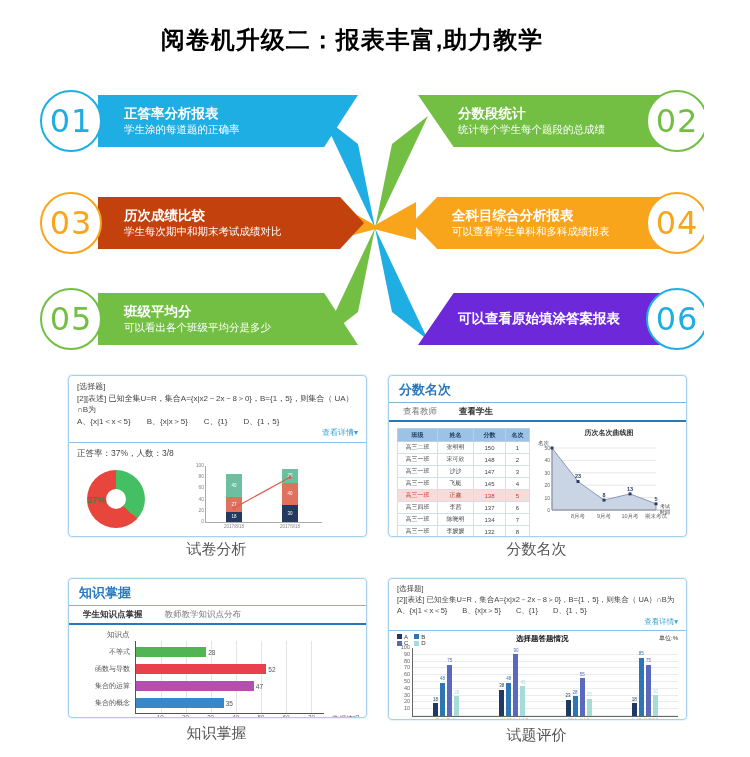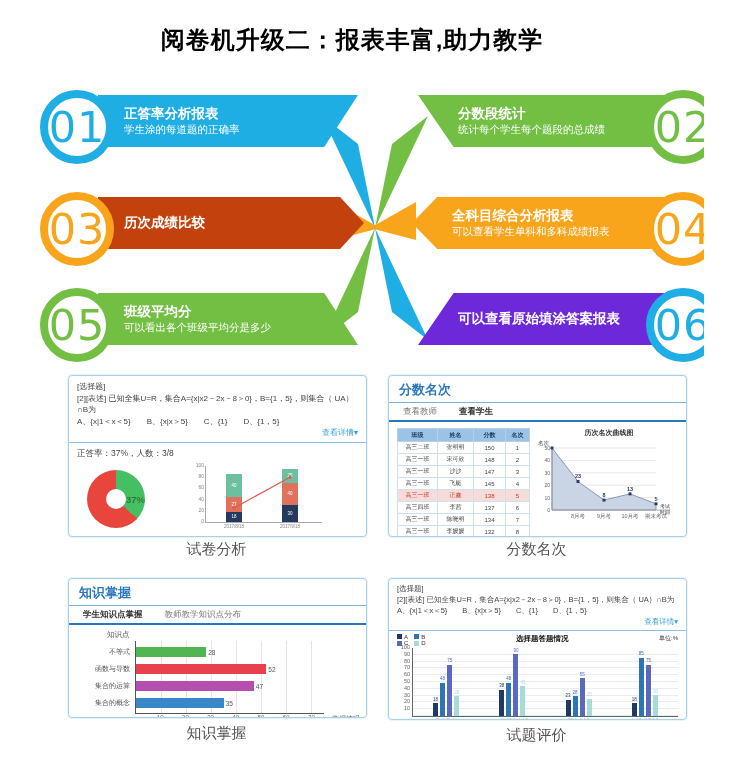--- a/index.html
+++ b/index.html
@@ -5,23 +5,23 @@
   html,body{margin:0;padding:0;background:#fff;}
   .page{position:relative;width:704px;height:757px;background:#fff;overflow:hidden;
         font-family:"Liberation Sans",sans-serif;color:#333;}
   
   .main-title{position:absolute;top:24px;left:0;width:100%;text-align:center;
               font-size:24px;font-weight:bold;color:#000;letter-spacing:1px;}
   
   .diagram{position:absolute;top:78px;left:0;width:750px;height:300px;}
   .wedges{position:absolute;left:0;top:0;z-index:0;}
   .feature{position:absolute;left:0;top:0;width:0;height:0;}
-  .num-circle{position:absolute;width:58px;height:58px;border:8px solid #0f172a;border-radius:50%;
+  .num-circle{position:absolute;width:58px;height:58px;border:2px solid #0f172a;border-radius:50%;
               background:#fff;z-index:3;display:flex;align-items:center;justify-content:center;
-              font-family:"DejaVu Sans",sans-serif;font-size:43px;letter-spacing:1px;}
+              font-family:"DejaVu Sans",sans-serif;font-size:32px;letter-spacing:1px;}
   .ribbon{position:absolute;height:52px;z-index:1;color:#fff;display:flex;flex-direction:column;
           justify-content:center;line-height:1.25;}
   .ribbon .r-title{font-size:13.5px;font-weight:bold;}
   .ribbon .r-desc{font-size:10.5px;}
   .rib-left{padding-left:26px;clip-path:polygon(0 0,100% 0,87% 100%,0 100%);}
   .rib-left.pt{clip-path:polygon(0 0,91% 0,100% 50%,91% 100%,0 100%);}
   .rib-left.up{clip-path:polygon(0 0,87% 0,100% 100%,0 100%);}
   .rib-right{padding-left:40px;clip-path:polygon(0 0,100% 0,100% 100%,13% 100%);}
   .rib-right.pt{clip-path:polygon(9% 0,100% 0,100% 100%,9% 100%,0 50%);}
   .rib-right.up{clip-path:polygon(13% 0,100% 0,100% 100%,0 100%);}
@@ -44,21 +44,21 @@
   .capC{left:68px;top:724px;} .capD{left:388px;top:726px;}
   
   .qbox{padding:5px 8px 3px 8px;border-bottom:1px solid #8cc0e8;font-size:8px;line-height:1.45;color:#444;}
   .pD .qbox{font-size:7.5px;padding-bottom:2px;}
   .qlink-row{text-align:right;} .qlink{color:#2e9fd4;cursor:pointer;}
   
   .stat-line{padding:5px 8px 2px 8px;font-size:8.5px;color:#444;}
   .a-charts{display:flex;align-items:center;padding:2px 6px 0 18px;height:70px;}
   .donut{position:relative;width:58px;height:58px;border-radius:50%;}
   .donut::after{content:"";position:absolute;left:19px;top:19px;width:20px;height:20px;border-radius:50%;background:#fff;}
-  .donut-label{position:absolute;left:0;top:24px;width:58px;text-align:right;font-size:9.5px;font-weight:bold;
+  .donut-label{position:absolute;left:0;top:24px;width:58px;text-align:left;font-size:9.5px;font-weight:normal;
                color:#2e7d3a;z-index:2;}
   .stk{position:relative;width:170px;height:70px;margin-left:36px;}
   .stk-plot{position:absolute;left:24px;top:2px;width:116px;height:56px;border-left:1px solid #aaa;border-bottom:1px solid #aaa;}
   .ytick{position:absolute;right:100%;margin-right:2px;font-size:5px;color:#888;line-height:1;}
   .stkbar{position:absolute;bottom:0;width:16px;display:flex;flex-direction:column-reverse;}
   .stkseg{width:100%;display:flex;align-items:center;justify-content:center;font-size:4.5px;color:#fff;}
   .stk-x{position:absolute;top:100%;margin-top:2px;font-size:4.5px;color:#888;transform:translateX(-50%);white-space:nowrap;}
   .a-legend{display:grid;grid-template-columns:1fr 1fr;padding:3px 10px 0 26px;font-size:7.5px;color:#555;line-height:1.35;}
   
   .p-title{padding:5px 10px 3px 10px;font-size:13px;font-weight:bold;color:#2878be;}
@@ -134,20 +134,21 @@
     <div class="feature f2">
       <div class="ribbon rib-right" style="background: rgb(114, 191, 68);">
         <div class="r-title">分数段统计</div>
         <div class="r-desc">统计每个学生每个题段的总成绩</div>
       </div>
       <div class="num-circle" style="border-color: rgb(114, 191, 68); color: rgb(114, 191, 68);">02</div>
     </div>
     <div class="feature f3">
       <div class="ribbon rib-left pt" style="background: #c2410c;">
         <div class="r-title">历次成绩比较</div>
+        <div class="r-desc">学生每次期中和期末考试成绩对比</div>
       </div>
       <div class="num-circle" style="border-color: rgb(249, 165, 27); color: rgb(249, 165, 27);">03</div>
     </div>
     <div class="feature f4">
       <div class="ribbon rib-right pt" style="background: rgb(249, 165, 27);">
         <div class="r-title">全科目综合分析报表</div>
         <div class="r-desc">可以查看学生单科和多科成绩报表</div>
       </div>
       <div class="num-circle" style="border-color: rgb(249, 165, 27); color: rgb(249, 165, 27);">04</div>
     </div>

